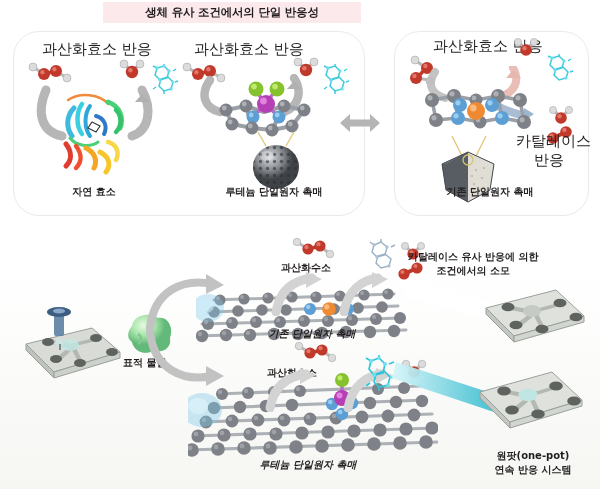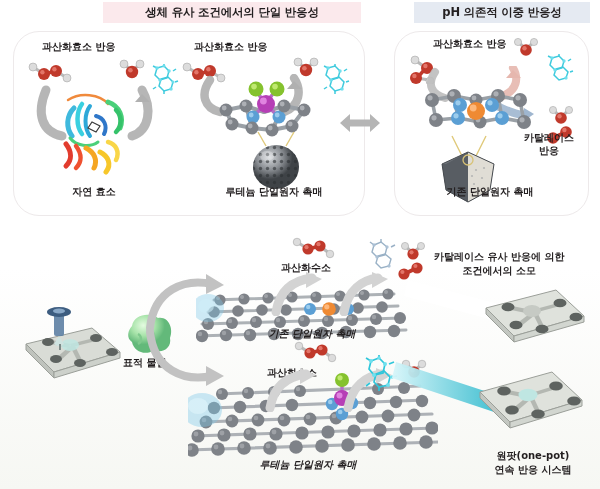--- a/index.html
+++ b/index.html
@@ -21,21 +21,21 @@
   #hdr-right{left:414px;top:2px;width:176px;height:21px;background:#e5eaf2;}
 
   
   .panel{position:absolute;border:1.4px solid #ede9ea;border-radius:26px;
          background:#ffffff;box-sizing:border-box;}
   #panel-left{left:13px;top:31px;width:352px;height:185px;}
   #panel-right{left:394px;top:31px;width:195px;height:185px;}
 
   
   .lbl{position:absolute;white-space:nowrap;color:#231f20;line-height:1.18;}
-  .lbl.t{font-size:10px;font-weight:bold;}
+  .lbl.t{font-size:15px;font-weight:normal;}
   .lbl.big{font-size:10px;font-weight:bold;}
   .lbl.ital{font-style:italic;font-weight:bold;font-size:10px;}
   .lbl.ctr{text-align:center;}
 
   
   #dbl-arrow{position:absolute;left:340px;top:110px;width:40px;height:26px;}
 
   
   .mol{position:absolute;}
 
@@ -44,21 +44,20 @@
 
   
   .chip{position:absolute;}
 </style>
 </head>
 <body>
 
 <div id="fig">
 
   <div class="hdr" id="hdr-left">생체 유사 조건에서의 단일 반응성</div>
-  <div class="hdr" id="hdr-right">pH 의존적 이중 반응성</div>
 
   <div class="panel" id="panel-left"></div>
 
   <div class="lbl t" style="left:42px;top:41px;">과산화효소 반응</div>
 
   <svg class="mol" style="left:24px;top:58px;" width="52" height="30">
     <line x1="9" y1="9" x2="20" y2="16" stroke="#b9b9b9" stroke-width="3"></line>
     <line x1="20" y1="16" x2="32" y2="13" stroke="#c0392b" stroke-width="3.4"></line>
     <line x1="32" y1="13" x2="43" y2="20" stroke="#b9b9b9" stroke-width="3"></line>
     <circle cx="9" cy="9" r="4" fill="#dcdcdc" stroke="#9a9a9a" stroke-width=".5"></circle>
@@ -559,21 +558,21 @@
     <circle cx="11.5" cy="12.3" r="2.1" fill="#e98074" opacity=".85"></circle>
   </svg>
   <svg class="mol" style="left:396px;top:262px;" width="30" height="20">
     <line x1="8" y1="12" x2="21" y2="6" stroke="#c0392b" stroke-width="4"></line>
     <circle cx="8" cy="12" r="5.6" fill="#c0392b"></circle>
     <circle cx="6.4" cy="10" r="2.1" fill="#e98074" opacity=".85"></circle>
     <circle cx="21" cy="6" r="5.6" fill="#c0392b"></circle>
     <circle cx="19.4" cy="4" r="2.1" fill="#e98074" opacity=".85"></circle>
   </svg>
 
-  <div class="lbl big" style="left:434px;top:250px;line-height:1.35;">
+  <div class="lbl big" style="left:408px;top:250px;line-height:1.35;">
     <span>카탈레이스 유사 반응에 의한</span><br>
     <span style="display:inline-block;width:100%;text-align:center;">조건에서의 소모</span>
   </div>
 
   <svg class="mol" style="left:402px;top:270px;" width="110" height="64">
     <polygon points="6,10 104,36 98,52 2,26" fill="#ffffff" opacity=".9"></polygon>
   </svg>
 
   <svg class="chip" style="left:470px;top:278px;" width="120" height="84">
     <polygon points="16,30 86,12 114,38 44,58" fill="#dfe2dc" stroke="#9b9f99" stroke-width="1"></polygon>

